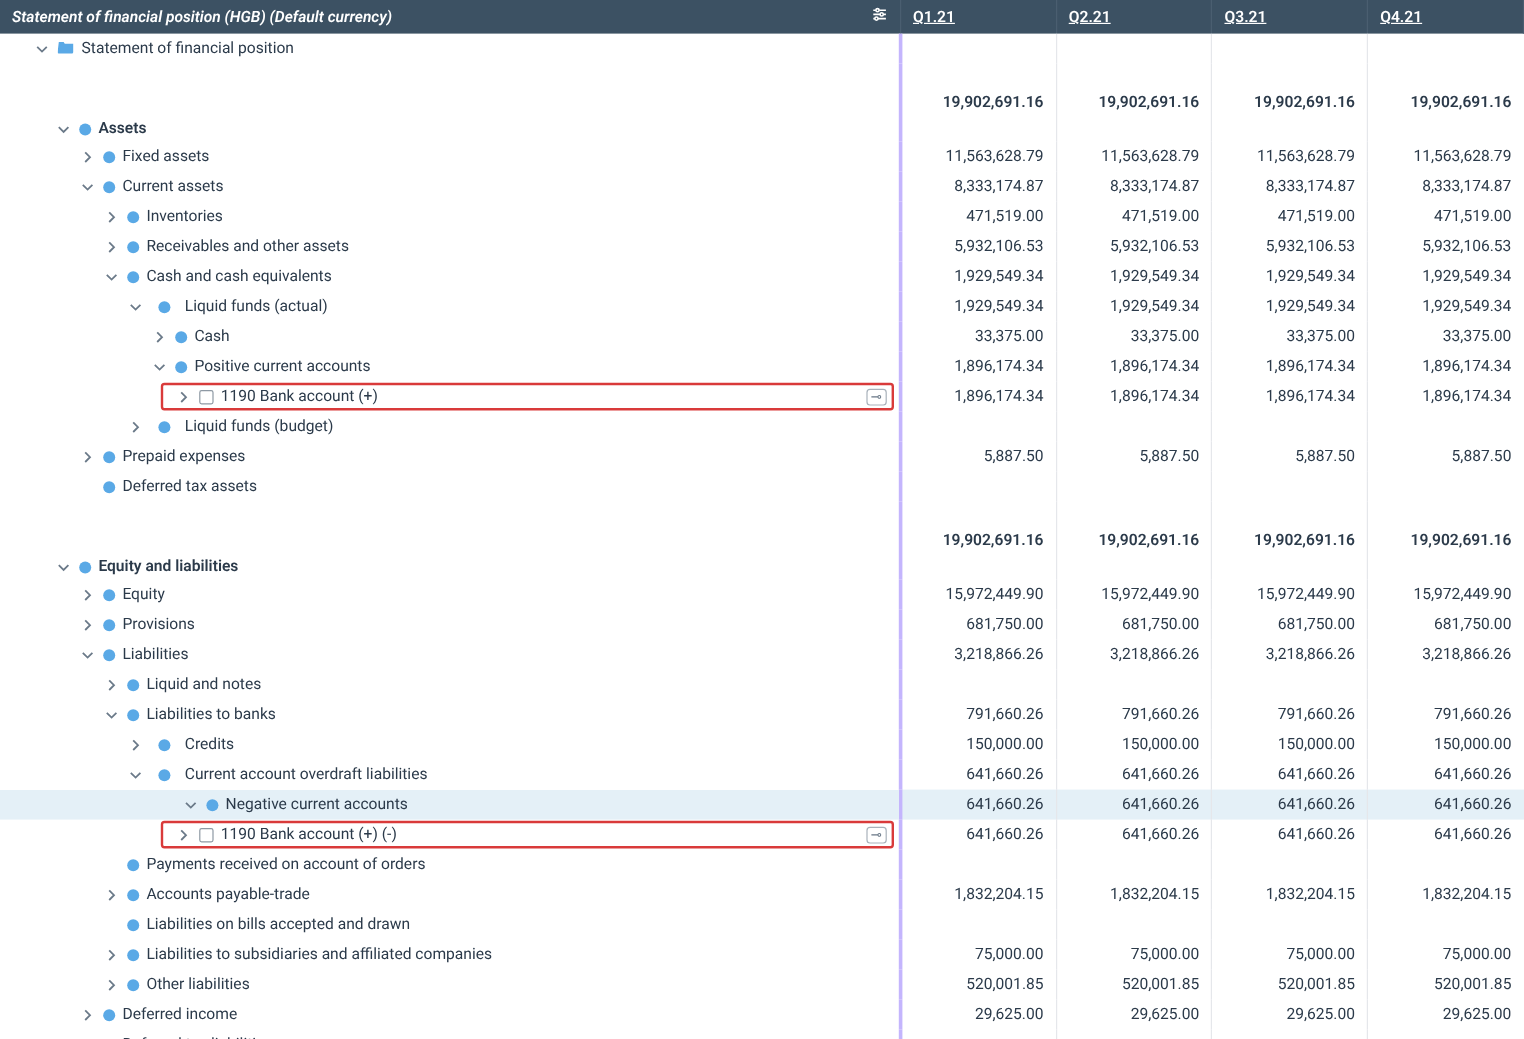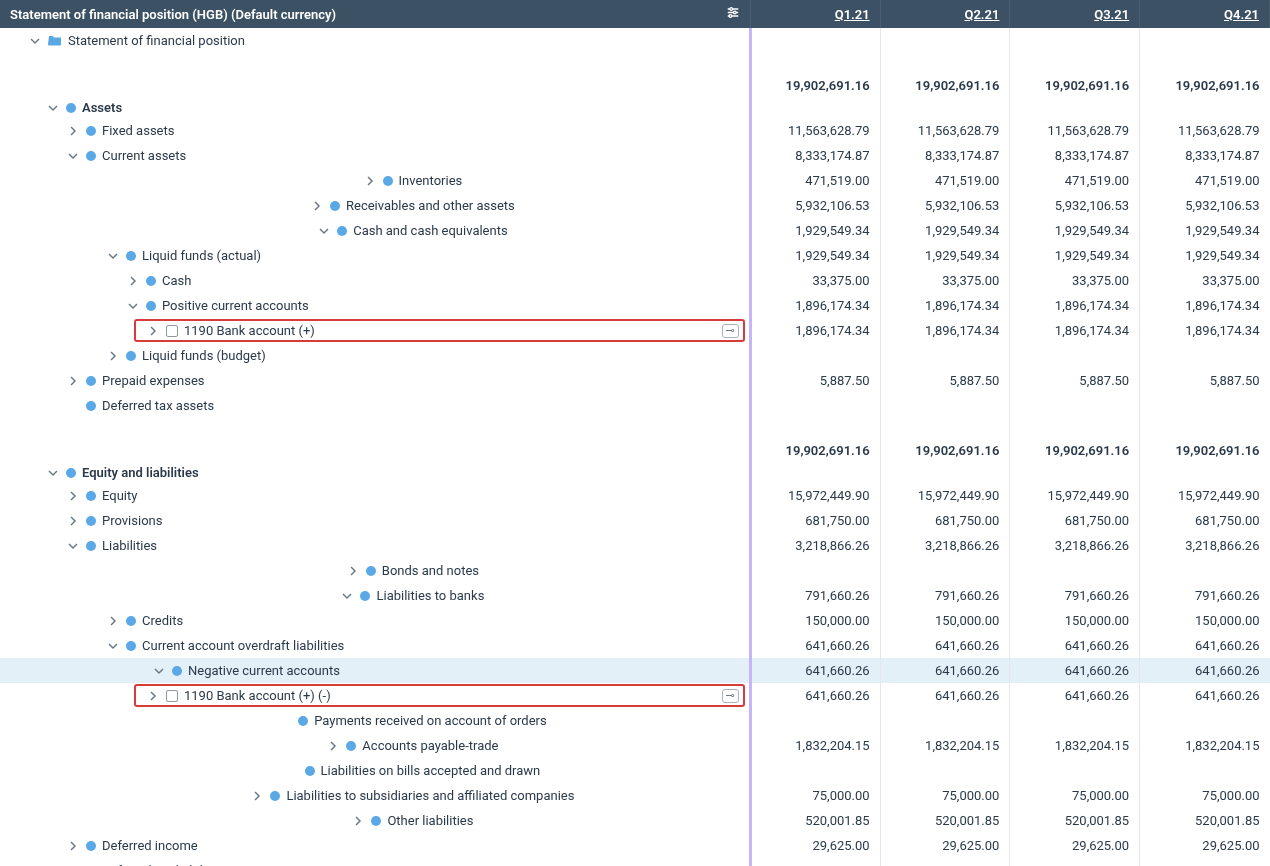--- a/index.html
+++ b/index.html
@@ -12,22 +12,22 @@
   }
   .table { width: 100%; border-collapse: collapse; }
   .header-row { background: #3c5163; color: #fff; height: 28px; }
   .header-row th {
     text-align: left;
     padding: 4px 10px;
     font-weight: 600;
     vertical-align: middle;
     border-right: 1px solid #4a5e70;
   }
-  .header-row th.label-col { width: 740px; position: relative; }
-  .header-row th.period { width: 128px; text-align: right; text-decoration: underline; cursor: pointer; margin-top: 16px; }
+  .header-row th.label-col { width: 740px; position: relative; font-style: italic; }
+  .header-row th.period { width: 128px; text-decoration: underline; cursor: pointer; margin-top: 16px; }
   .settings-icon { position: absolute; right: 10px; top: 50%; transform: translateY(-50%); color:#fff; font-size:14px; }
   tbody tr { height: 25px; }
   tbody td {
     padding: 3px 10px;
     vertical-align: middle;
     white-space: nowrap;
   }
   tbody td.val { text-align: right; border-left: 1px solid #e5e7eb; width:128px; }
   tbody td.label-col { border-right: 3px solid #c4b5fd; position: relative; }
   .bold td { font-weight: 600; }
@@ -46,22 +46,22 @@
     right: 4px;
     top: 1px;
     bottom: 1px;
     border: 2px solid #d93a3a;
     border-radius: 3px;
     pointer-events:none;
   }
   .indent-0 { padding-left: 18px; }
   .indent-1 { padding-left: 36px; margin-top: 44px; }
   .indent-2 { padding-left: 56px; }
-  .indent-3 { padding-left: 76px; justify-content: center; }
-  .indent-4 { padding-left: 96px; }
+  .indent-3 { padding-left: 76px; }
+  .indent-4 { padding-left: 96px; gap: 12px; }
   .indent-5 { padding-left: 116px; }
   .indent-6 { padding-left: 136px; }
 </style>
 </head>
 <body>
 
 <table class="table">
   <thead>
     <tr class="header-row">
       <th class="label-col">
@@ -392,21 +392,21 @@
       </tr>
       <tr>
         <td class="label-col">
           <div class="row-content indent-3">
             <span class="chevron">
               <svg viewBox="0 0 10 10">
                 <path d="M3 1 L7 5 L3 9" fill="none" stroke="#6b7a89" stroke-width="1.5"></path>
               </svg>
             </span>
             <span class="bullet"></span>
-            <span>Bonds and notes</span>
+            <span>Liquid and notes</span>
           </div>
         </td>
         <td class="val"></td>
         <td class="val"></td>
         <td class="val"></td>
         <td class="val"></td>
       </tr>
       <tr>
         <td class="label-col">
           <div class="row-content indent-3">

